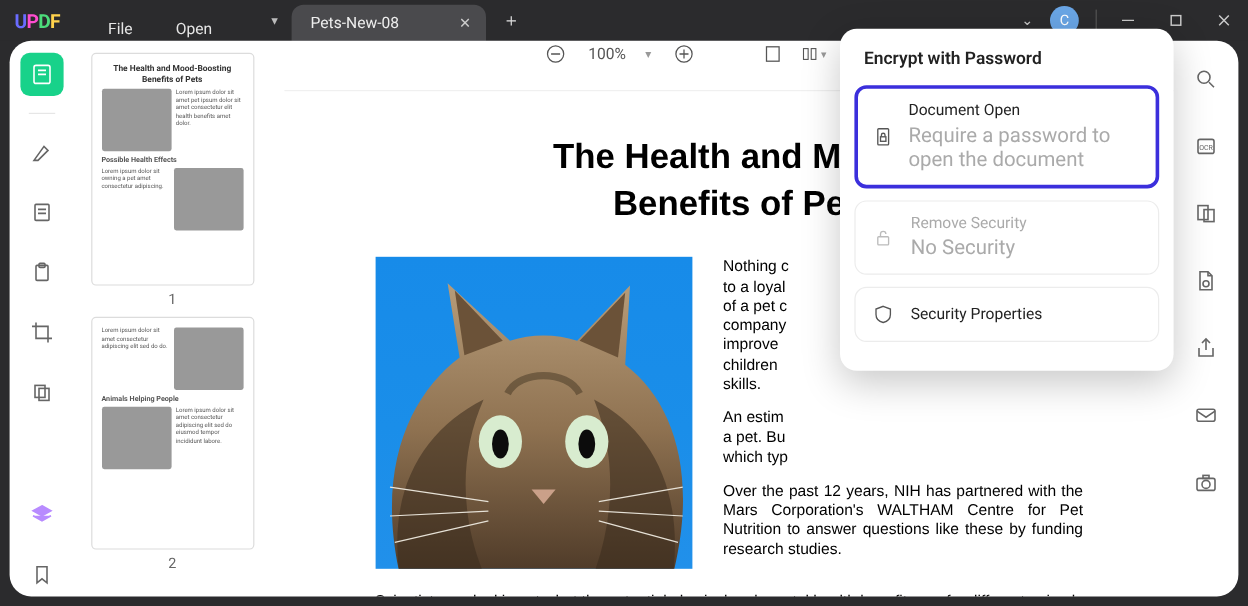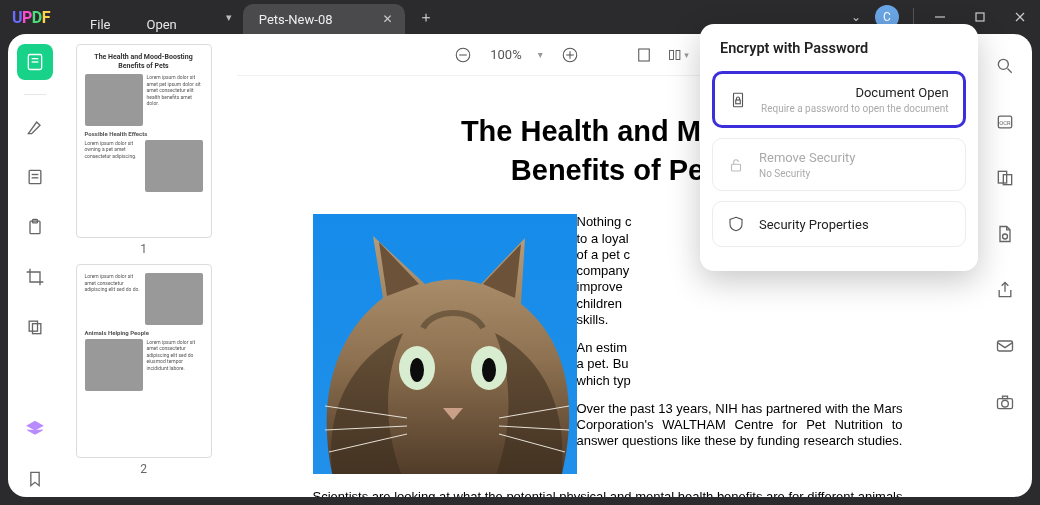--- a/index.html
+++ b/index.html
@@ -86,36 +86,36 @@
   .thumb-row .pic { width:58px; height:52px; background:#999; border-radius:2px; }
   .thumb-cat1 { background: linear-gradient(#b39a7a,#8b6f52); }
   .thumb-dogs { background: linear-gradient(#d9d4cf,#b2a79a); }
   .thumb-red  { background:#cf1226; }
   .thumb-grey { background: linear-gradient(#d9e2e7,#8a99a2); }
   .thumb-num { text-align:center; color:#666; font-size:12px; margin-top:4px; }
 
   
   .mainarea { flex:1; display:flex; flex-direction:column; }
   .mainbar {
-    height: 42px; display:flex; align-items:center; justify-content:center;
+    height: 42px; display:flex; align-items:flex-start; justify-content:center;
     gap: 12px; color:#555; font-size:13px;
     border-bottom: 1px solid #f0f0f0;
   }
   .mainbar .zoomgroup { display:flex; align-items:center; gap:16px; }
   .mainbar .iconbtn { width:22px; height:22px; display:flex; align-items:center; justify-content:center; }
   .mainbar .sep { width:28px; }
   .mainbar svg{ width:18px; height:18px; stroke:#555; fill:none; stroke-width:1.4; }
 
   .pagewrap { flex:1; display:flex; justify-content:center; padding-top: 28px; overflow:hidden;}
   .doc {
     width: 590px;
     font-family: Arial, sans-serif; color:#000;
   }
   .doc h1 { text-align:center; font-weight:700; font-size:29px; line-height:1.35; margin:8px 0 24px 0;}
-  .doc .cols { display:flex; }
+  .doc .cols { display:flex; gap:26px; }
   .catpic {
     width: 264px; height: 260px;
     background: linear-gradient(#178be9 0%, #1a8ee9 55%, #2190ea 100%);
     position:relative; overflow:hidden;
   }
   .catpic svg { position:absolute; bottom:-4px; left:0; width:100%; height:100%; }
   .doc .rightcol { flex:1; font-size:13px; line-height:1.25; text-align:justify; }
   .doc .rightcol p { margin-bottom: 12px; }
   .doc .fullp { font-size:13px; line-height:1.35; margin-top: 14px; text-align:justify; }
 
@@ -130,22 +130,22 @@
   }
   .panel-title { font-weight:600; font-size:14.5px; color:#222; margin: 0 6px 14px 8px;}
   .panel .card {
     border:1px solid #ececec; border-radius:10px;
     padding: 11px 10px 11px 12px; margin-bottom:10px;
     display:flex; align-items:center; gap:12px;
   }
   .panel .card.highlight { border: 3px solid #3b2fdc; }
   .panel .cicon { width:22px; height:22px; display:flex; align-items:center; justify-content:center; color:#555;}
   .panel .cicon svg { width:18px; height:18px; stroke:currentColor; fill:none; stroke-width:1.5;}
-  .panel .ctext .ct1 { font-size:13px; color:#222;text-align:right; }
-  .panel .ctext .ct2 { font-size:10px; color:#aaa; margin-top:3px; }
+  .panel .ctext .ct1 { font-size:13px; color:#222; }
+  .panel .ctext .ct2 { font-size:17px; color:#aaa; margin-top:3px; }
   .panel .card.disabled .ct1 { color:#aaa; }
 </style>
 </head>
 <body>
 
 <div class="titlebar">
   <div class="logo"><span>U</span><span>P</span><span>D</span><span>F</span></div>
   <div class="menu-item">File</div>
   <div class="menu-item">Open</div>
   <div class="tab-bar">
@@ -347,21 +347,21 @@
             <p style="white-space:pre-line;">Nothing c&nbsp;&nbsp;&nbsp;&nbsp;&nbsp;&nbsp;&nbsp;&nbsp;&nbsp;&nbsp;&nbsp;&nbsp;&nbsp;&nbsp;&nbsp;&nbsp;&nbsp;&nbsp;&nbsp;&nbsp;&nbsp;&nbsp;&nbsp;
 to a loyal&nbsp;&nbsp;&nbsp;&nbsp;&nbsp;&nbsp;&nbsp;&nbsp;&nbsp;&nbsp;&nbsp;&nbsp;&nbsp;&nbsp;&nbsp;&nbsp;&nbsp;&nbsp;&nbsp;&nbsp;&nbsp;&nbsp;
 of a pet c&nbsp;&nbsp;&nbsp;&nbsp;&nbsp;&nbsp;&nbsp;&nbsp;&nbsp;&nbsp;&nbsp;&nbsp;&nbsp;&nbsp;&nbsp;&nbsp;&nbsp;&nbsp;&nbsp;&nbsp;&nbsp;
 company&nbsp;&nbsp;&nbsp;&nbsp;&nbsp;&nbsp;&nbsp;&nbsp;&nbsp;&nbsp;&nbsp;&nbsp;&nbsp;&nbsp;&nbsp;&nbsp;&nbsp;&nbsp;&nbsp;
 improve &nbsp;&nbsp;&nbsp;&nbsp;&nbsp;&nbsp;&nbsp;&nbsp;&nbsp;&nbsp;&nbsp;&nbsp;&nbsp;&nbsp;&nbsp;&nbsp;&nbsp;&nbsp;&nbsp;
 children &nbsp;&nbsp;&nbsp;&nbsp;&nbsp;&nbsp;&nbsp;&nbsp;&nbsp;&nbsp;&nbsp;&nbsp;&nbsp;&nbsp;&nbsp;&nbsp;&nbsp;&nbsp;&nbsp;
 skills.</p>
             <p style="white-space:pre-line;">An estim&nbsp;&nbsp;&nbsp;&nbsp;&nbsp;&nbsp;&nbsp;&nbsp;&nbsp;&nbsp;&nbsp;&nbsp;&nbsp;&nbsp;&nbsp;&nbsp;&nbsp;&nbsp;&nbsp;&nbsp;&nbsp;
 a pet. Bu&nbsp;&nbsp;&nbsp;&nbsp;&nbsp;&nbsp;&nbsp;&nbsp;&nbsp;&nbsp;&nbsp;&nbsp;&nbsp;&nbsp;&nbsp;&nbsp;&nbsp;&nbsp;&nbsp;&nbsp;&nbsp;
 which typ</p>
-            <p>Over the past 13 years, NIH has partnered with the Mars Corporation's WALTHAM Centre for  Pet  Nutrition  to answer  questions  like these by funding research studies.</p>
+            <p>Over the past 12 years, NIH has partnered with the Mars Corporation's WALTHAM Centre for  Pet  Nutrition  to answer  questions  like these by funding research studies.</p>
           </div>
         </div>
         <p class="fullp">Scientists are looking at what the potential physical and mental health benefits are for different animals—from fish to guinea pigs to dogs and cats.</p>
       </div>
     </div>
   </div>
 
   <div class="rail rail-right" style="padding-top:14px; gap:20px;">
     <div class="tool">
         <svg viewBox="0 0 24 24">

